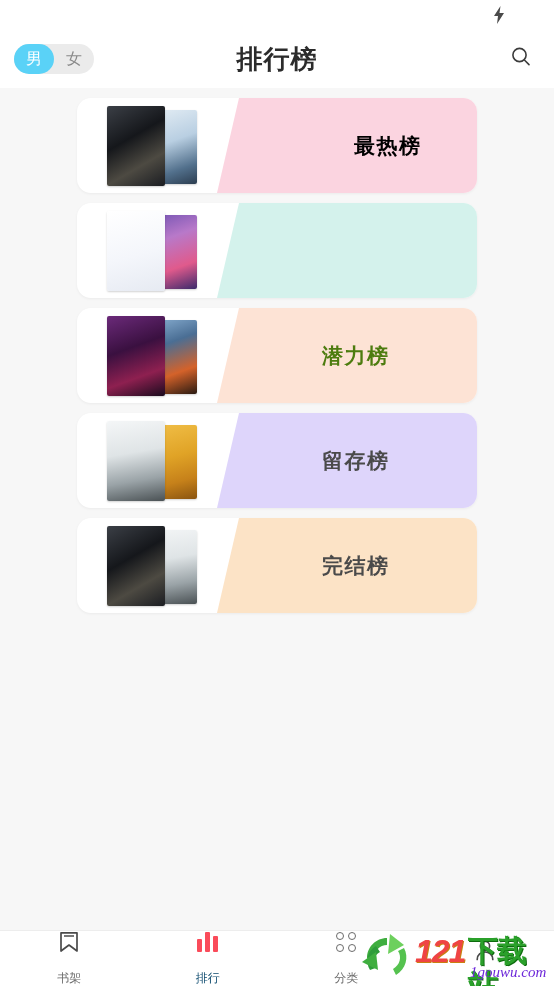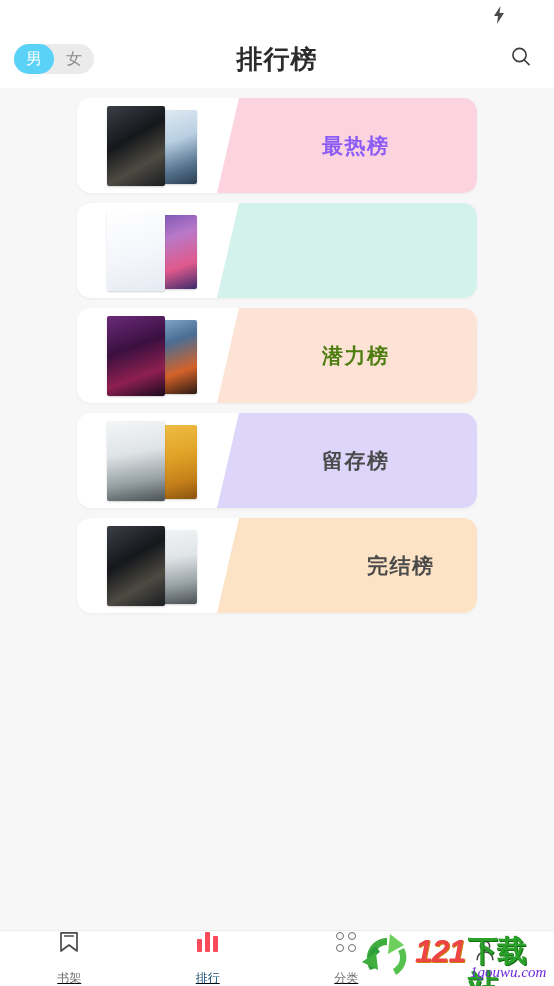--- a/index.html
+++ b/index.html
@@ -179,21 +179,20 @@
     align-items: center;
     position: relative;
   }
   .tab {
     flex: 1 1 0;
     display: flex;
     flex-direction: column;
     align-items: center;
     justify-content: center;
     gap: 17px;
-    text-decoration: underline;
   }
   .tab-icon {
     height: 22px;
     display: flex;
     align-items: center;
     justify-content: center;
   }
   .tab-label {
     font-size: 12px;
     color: #6b6b6b;
@@ -292,21 +291,21 @@
   </div>
 
   <div class="content">
 
     <div class="rank-card">
       <div class="card-colorband" style="background: rgb(251, 212, 224);"></div>
       <div class="card-thumbs">
         <div class="cover cover-b" style="background-image: linear-gradient(160deg, rgb(232, 240, 246) 0%, rgb(185, 207, 226) 45%, rgb(82, 112, 140) 78%, rgb(44, 61, 80) 100%);"></div>
         <div class="cover cover-a" style="background-image: linear-gradient(150deg, rgb(59, 63, 70) 0%, rgb(21, 23, 27) 40%, rgb(77, 74, 66) 70%, rgb(27, 29, 34) 100%);"></div>
       </div>
-      <div class="card-label" style="color: #8b5cf6;">最热榜</div>
+      <div class="card-label" style="color: #000000; margin-left: 32px;">最热榜</div>
     </div>
 
     <div class="rank-card">
       <div class="card-colorband" style="background: rgb(212, 242, 236);"></div>
       <div class="card-thumbs">
         <div class="cover cover-b" style="background-image: linear-gradient(160deg, rgb(108, 79, 176) 0%, rgb(184, 121, 201) 35%, rgb(224, 90, 140) 70%, rgb(59, 42, 107) 100%);"></div>
         <div class="cover cover-a" style="background-image: linear-gradient(165deg, rgb(255, 255, 255) 0%, rgb(244, 246, 251) 55%, rgb(230, 234, 242) 100%);"></div>
       </div>
     </div>
 
@@ -327,21 +326,21 @@
       </div>
       <div class="card-label" style="color: rgb(74, 74, 74);">留存榜</div>
     </div>
 
     <div class="rank-card">
       <div class="card-colorband" style="background: rgb(252, 227, 198);"></div>
       <div class="card-thumbs">
         <div class="cover cover-b" style="background-image: linear-gradient(170deg, rgb(244, 246, 247) 0%, rgb(223, 228, 230) 40%, rgb(154, 163, 167) 72%, rgb(74, 81, 84) 100%);"></div>
         <div class="cover cover-a" style="background-image: linear-gradient(150deg, rgb(59, 63, 70) 0%, rgb(21, 23, 27) 40%, rgb(77, 74, 66) 70%, rgb(27, 29, 34) 100%);"></div>
       </div>
-      <div class="card-label" style="color: rgb(74, 74, 74); margin-left: 45px;">完结榜</div>
+      <div class="card-label" style="color: rgb(74, 74, 74);">完结榜</div>
     </div>
 
   </div>
 
   <div class="tabbar">
 
     <div class="tab">
       <div class="tab-icon">
         <svg width="20" height="22" viewBox="0 0 20 22" aria-hidden="true">
           <path d="M2 1.8 H18 V20 L10 14 L2 20 Z" fill="none" stroke="#4a4a4a" stroke-width="1.7" stroke-linejoin="round"></path>

